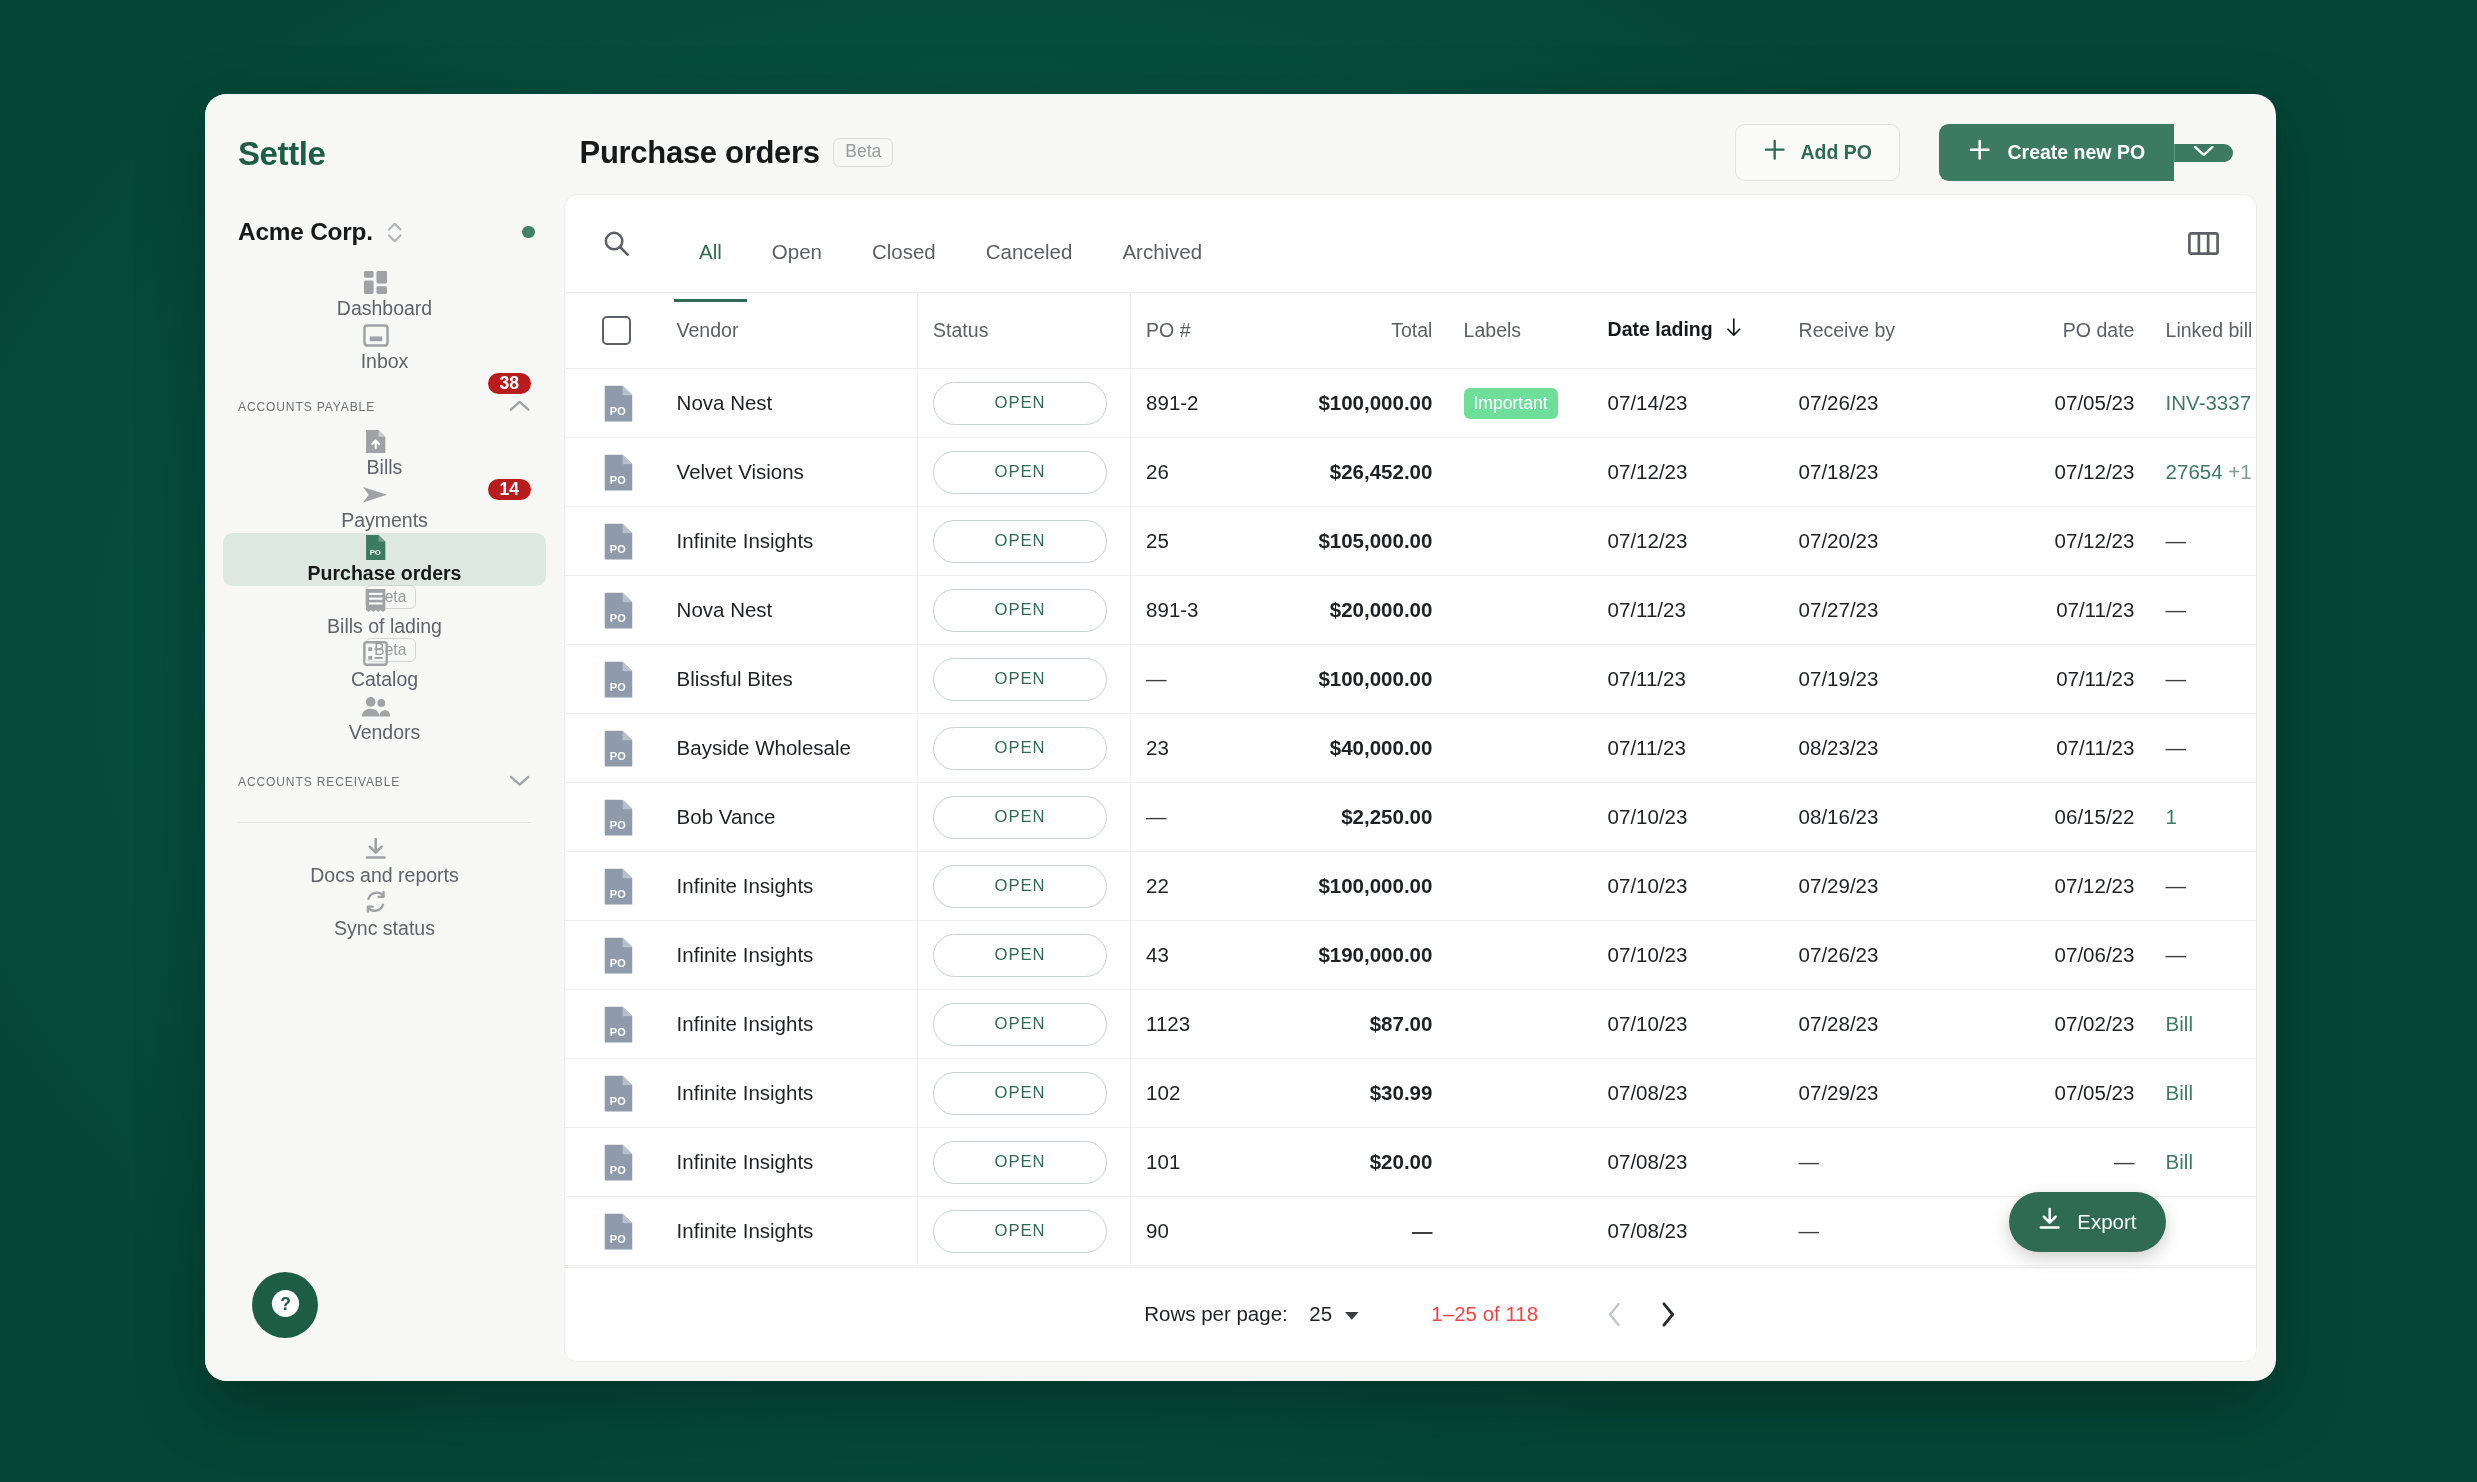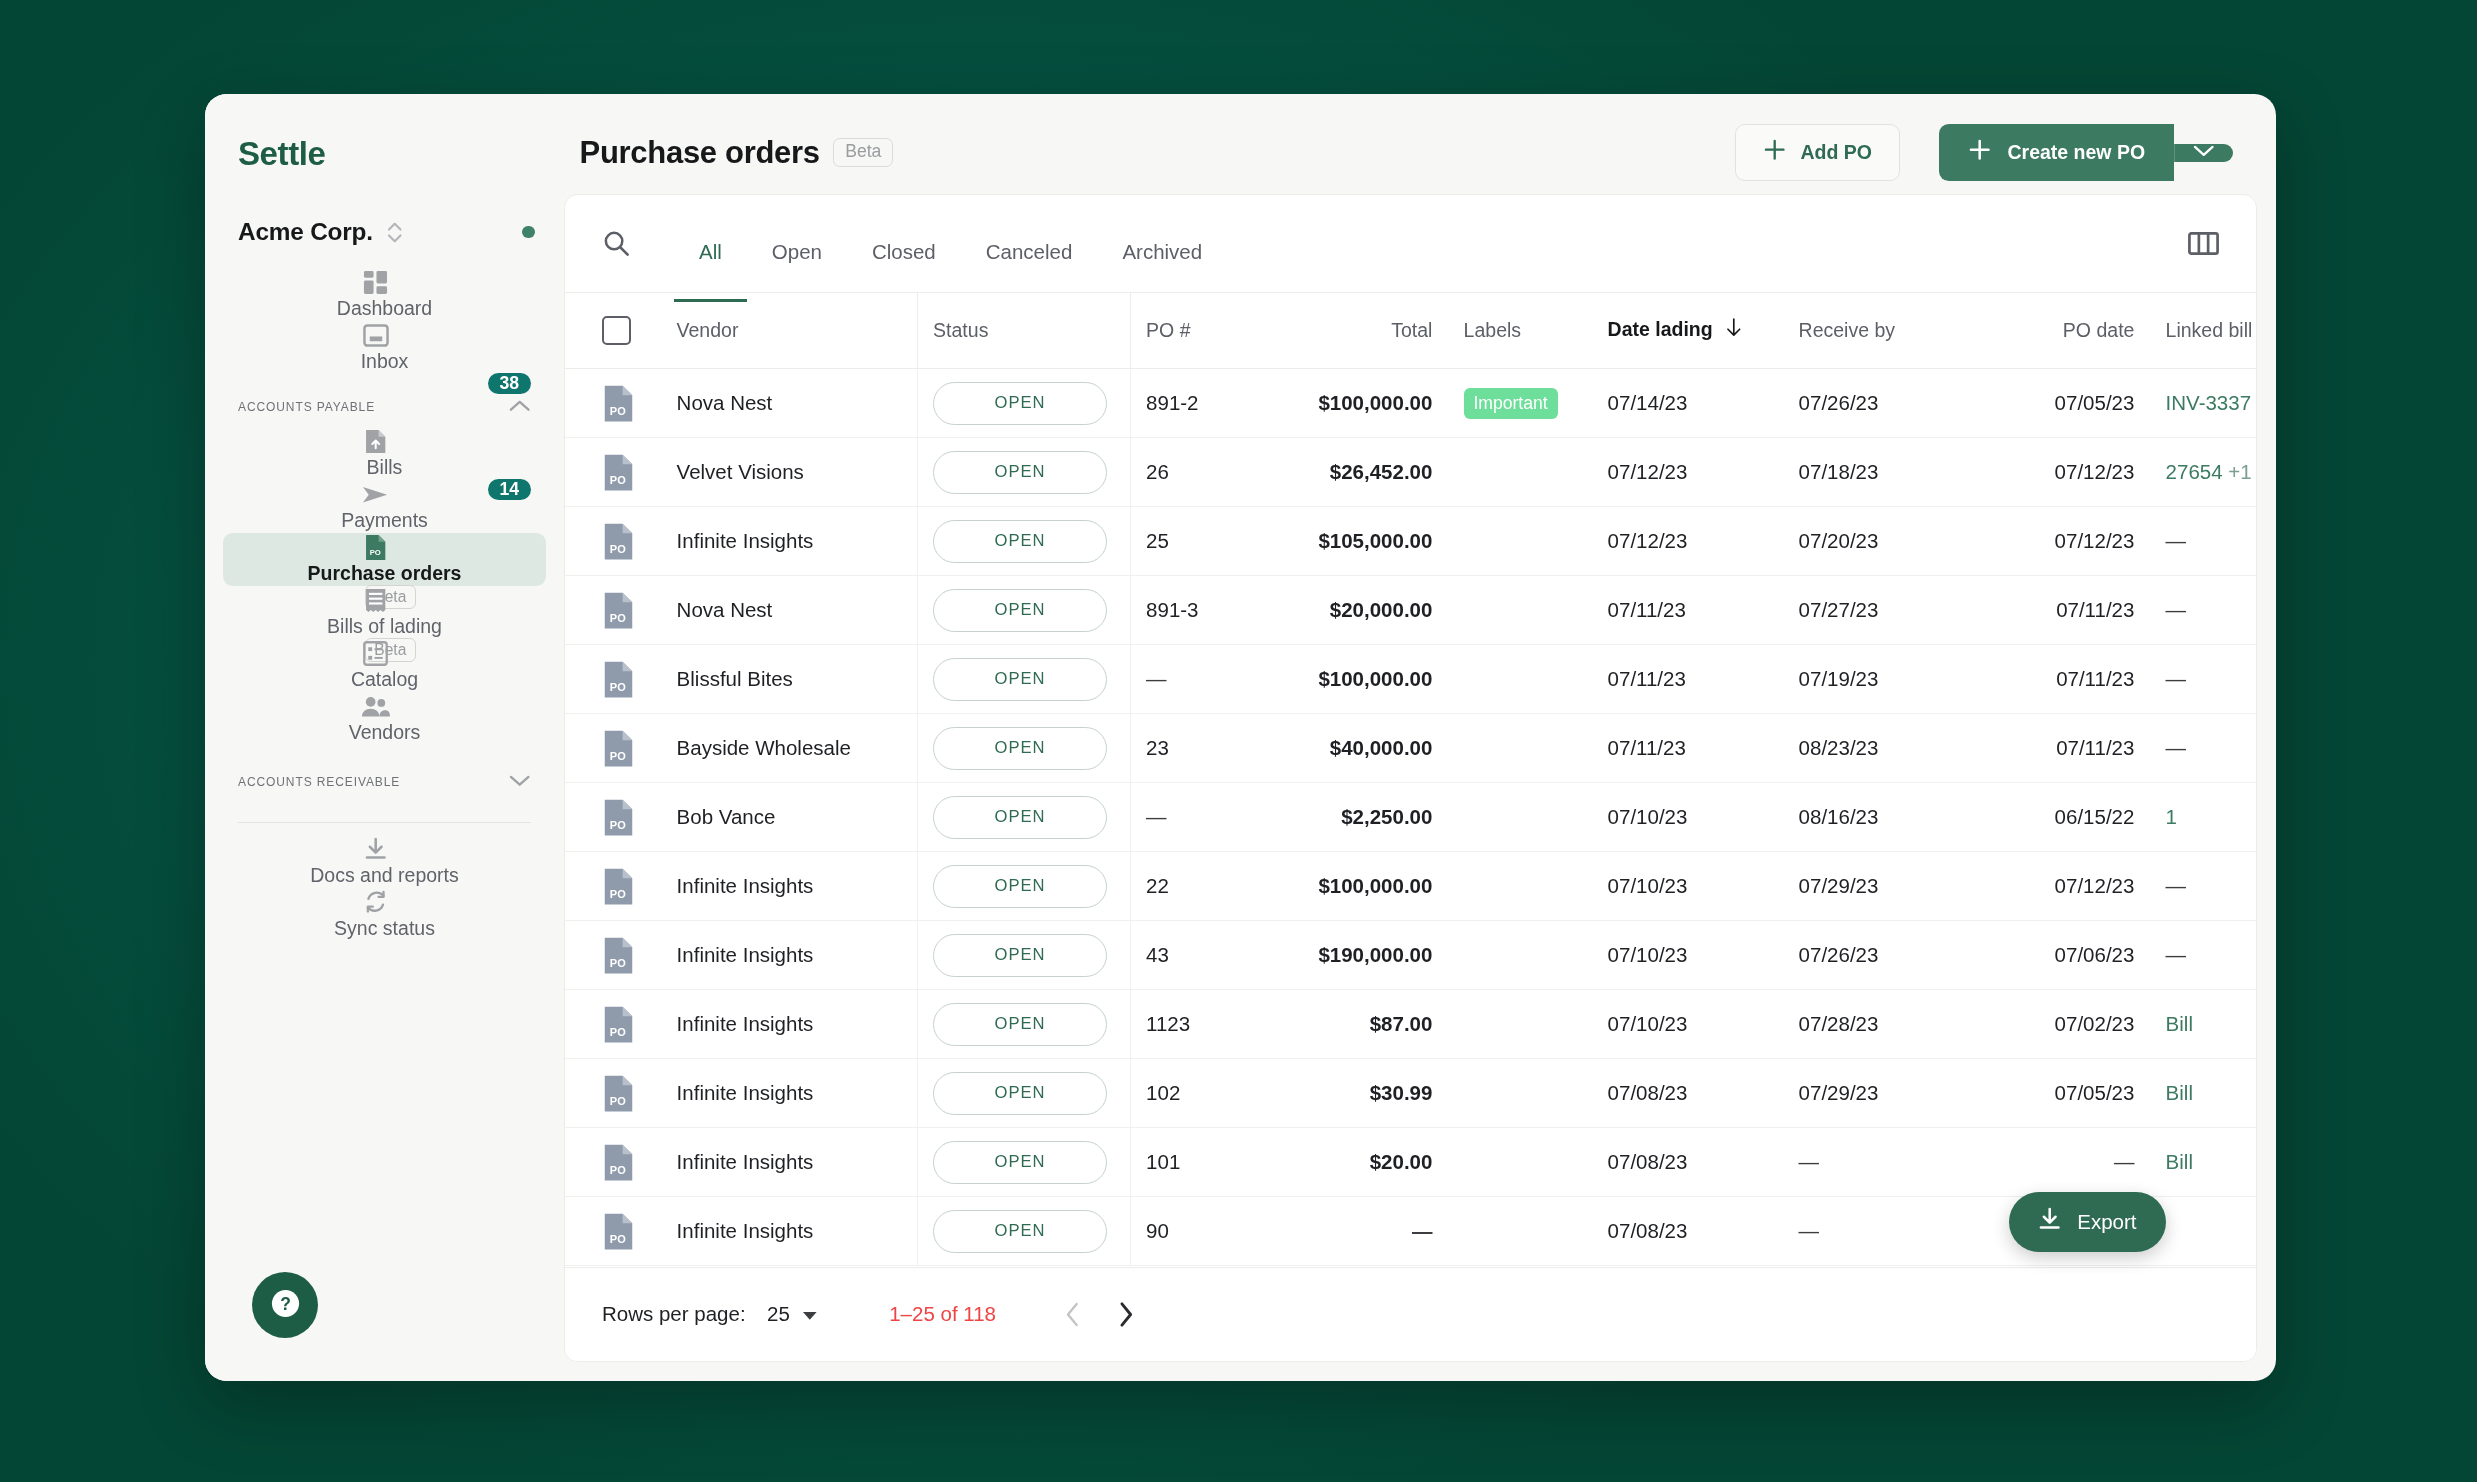--- a/index.html
+++ b/index.html
@@ -54,21 +54,21 @@
     cursor: pointer;
     flex-direction: column;
   }
   .nav-item.active { background: #dde8e2; color: #17181a; font-weight: 700; }
   .nav-ico { width: 29px; height: 29px; flex: 0 0 29px; margin-right: 17.6px; display:flex; align-items:center; justify-content:center; }
   .nav-ico svg { display:block; }
   .nav-label { white-space: nowrap; }
   .badge {
     margin-left: auto;
     min-width: 43px; height: 31px;
-    background: #0f766e; color: #fff;
+    background: #b91c1c; color: #fff;
     border-radius: 15.6px;
     font-size: 17.6px; font-weight: 600;
     display: flex; align-items: center; justify-content: center;
     padding: 0 11.7px;
   }
   .beta {
     margin-left: 11.7px;
     border: 1px solid #d4d5d3; border-radius: 5.9px;
     color: #9a9c9f; font-size: 15.6px; font-weight: 400;
     padding: 2.9px 8.8px 3.9px 8.8px; line-height: 1;
@@ -196,21 +196,21 @@
     color: #2f6a52; font-size: 16.6px; letter-spacing: 1px;
     cursor: pointer;
   }
   .label-chip {
     display: inline-block; background: #6ede9b; color: #fff;
     font-size: 17.6px; padding: 4.9px 9.8px; border-radius: 5.9px; line-height: 1.2;
   }
 
   .footer {
     height: 94px; flex: 0 0 94px;
-    display: flex; align-items: center; justify-content: flex-start;
+    display: flex; align-items: center; justify-content: center;
     padding: 0 37px; gap: 0;
     border-top: 1px solid #ececea;
     background: #fff;
   }
   .rpp-label { font-size: 20.5px; color: #1f2024; }
   .rpp-val { font-size: 20.5px; color: #1f2024; margin-left: 21.5px; display:flex; align-items:center; gap:11.7px; cursor:pointer; }
   .range { font-size: 20.5px; color: #ef4444; margin-left: 72px; }
   .pager { display: flex; align-items: center; gap: 35px; margin-left: 68px; }
   .pager div { cursor: pointer; display:flex; align-items:center; }
 

